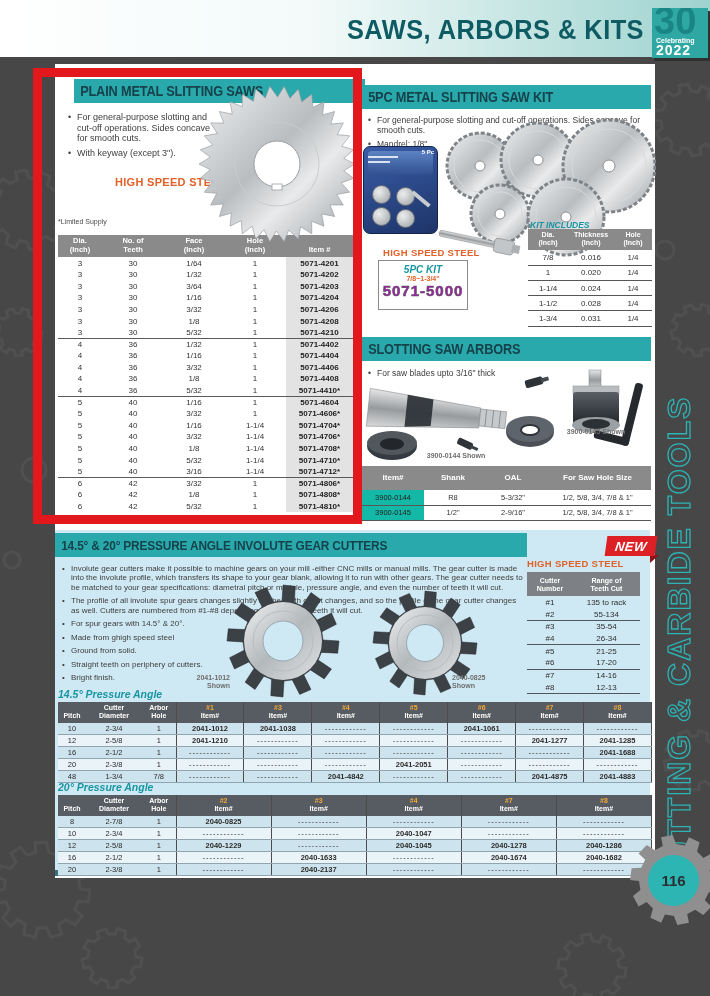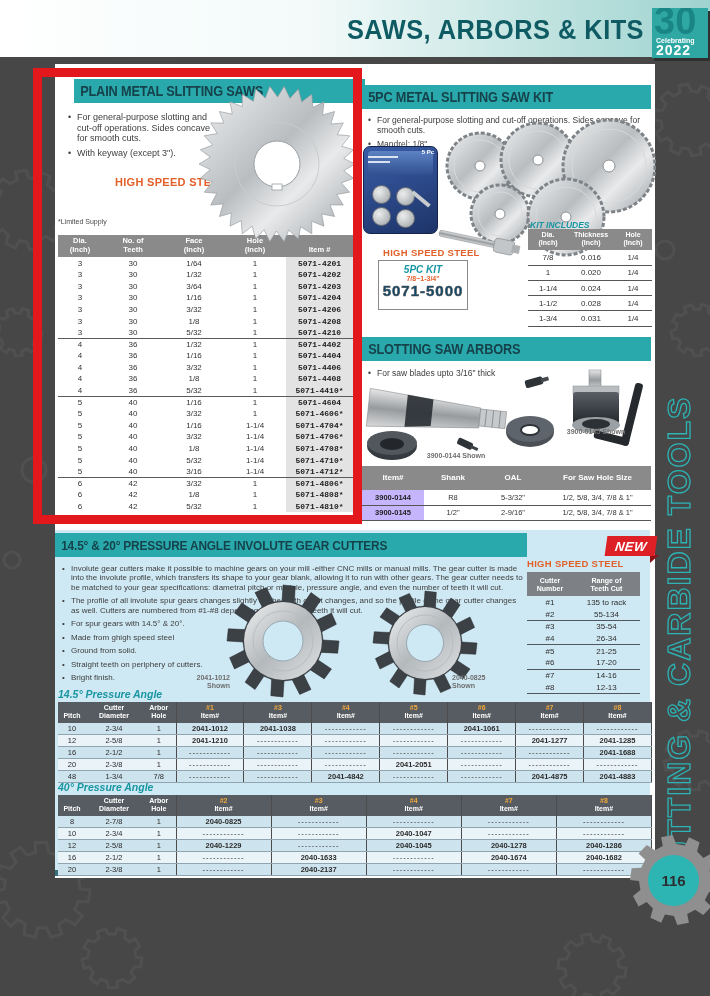--- a/index.html
+++ b/index.html
@@ -46,37 +46,37 @@
   
   table{border-collapse:collapse;table-layout:fixed;position:absolute;}
   th{white-space:pre-line;font-weight:bold;text-align:center;vertical-align:bottom;line-height:1.15;padding:2px 0 3px 0;}
   td{text-align:center;overflow:hidden;white-space:nowrap;}
   td.dash{font-size:6px;letter-spacing:1px;color:#3a3a3a;font-weight:normal;}
 
   
   .t-saws{left:58px;top:227px;width:295px;margin-top:8px;}
   .t-saws th{background:#8a8a8a;color:#fff;font-size:7.5px;height:22px;}
   .t-saws td{font-size:8px;color:#333;height:11.6px;}
-  .t-saws td:last-child{background:#e3e3e3;font-weight:bold;color:#222;font-family:Liberation Mono, monospace;}
+  .t-saws td:last-child{background:#e3e3e3;font-weight:bold;color:#222;}
   .t-saws th:nth-child(1){width:44px;}.t-saws th:nth-child(2){width:62px;}
   .t-saws th:nth-child(3){width:60px;}.t-saws th:nth-child(4){width:62px;}
   .t-saws tbody tr:nth-child(8) td,.t-saws tbody tr:nth-child(13) td,
   .t-saws tbody tr:nth-child(20) td{border-top:1.5px solid #5a5a5a;}
 
   
   .t-kit{left:528px;top:229px;width:124px;}
   .t-kit th{background:#8a8a8a;color:#fff;font-size:7px;height:20px;}
   .t-kit td{font-size:8px;color:#333;height:15.2px;border-bottom:1px solid #565656;}
   .t-kit th:nth-child(1){width:40px;}.t-kit th:nth-child(2){width:46px;}
 
   
   .t-arb{left:362px;top:466px;width:289px;}
   .t-arb th{background:#8a8a8a;color:#fff;font-size:8px;height:24px;vertical-align:middle;}
   .t-arb td{font-size:7.5px;color:#333;height:15px;border-bottom:1px solid #565656;}
-  .t-arb td:first-child{background:#c4b5fd;font-weight:bold;color:#222;}
+  .t-arb td:first-child{background:#14b8a6;font-weight:normal;color:#222;}
   .t-arb th:nth-child(1){width:62px;}.t-arb th:nth-child(2){width:58px;}.t-arb th:nth-child(3){width:62px;}
 
   
   .sec-blue{position:absolute;left:55px;top:530px;width:595px;height:346px;background:#cfe9f4;border-bottom:6px solid #37727c;}
 
   
   .t-cut{left:527px;top:572px;width:113px;}
   .t-cut th{background:#7d8084;color:#fff;font-size:7px;height:24px;}
   .t-cut td{font-size:8px;color:#2e2e2e;height:12.2px;}
   .t-cut tbody tr:nth-child(even) td{border-bottom:1px solid #50585e;}
@@ -100,21 +100,21 @@
   
   .new-badge{position:absolute;left:606px;top:536px;width:50px;height:20px;background:#dd2026;
              transform:skewX(-8deg);display:flex;align-items:center;justify-content:center;z-index:5;}
   .new-badge span{color:#fff;font-weight:bold;font-style:italic;font-size:13px;letter-spacing:.5px;}
   .new-fold{position:absolute;left:650px;top:555px;width:0;height:0;border-top:8px solid #8f1217;border-right:9px solid transparent;z-index:4;}
 
   
   .kit-box{position:absolute;left:378px;top:260px;width:90px;height:50px;background:#fff;border:1px solid #8a8a8a;text-align:center;}
   .kit-box .l1{color:#1796a1;font-weight:bold;font-style:italic;font-size:10px;margin-top:3px;}
   .kit-box .l2{color:#e2602a;font-weight:bold;font-size:7px;}
-  .kit-box .l3{color:#0c4a6e;font-weight:bold;font-size:15px;letter-spacing:1px;-webkit-text-stroke:.6px #555;}
+  .kit-box .l3{color:#a21caf;font-weight:bold;font-size:15px;letter-spacing:1px;-webkit-text-stroke:.6px #555;}
 
   .kit-includes{position:absolute;left:530px;top:220px;color:#1796a1;font-weight:bold;font-style:italic;font-size:8.5px;}
 
   
   .pack{position:absolute;left:363px;top:146px;width:75px;height:88px;border-radius:7px;
         background:linear-gradient(160deg,#3a5da8,#1d3468);border:1px solid #14244a;}
   .pack-top{position:absolute;left:4px;top:4px;right:4px;height:24px;border-radius:4px;
             background:linear-gradient(#5d83c4,#31508f);}
   .pack-line{position:absolute;left:4px;height:2px;background:rgba(255,255,255,.8);}
   .pack-label{position:absolute;right:3px;top:2px;color:#fff;font-size:6px;font-weight:bold;}
@@ -717,21 +717,21 @@
           <td class="dash">------------</td>
           <td>2041-4842</td>
           <td class="dash">------------</td>
           <td class="dash">------------</td>
           <td>2041-4875</td>
           <td>2041-4883</td>
         </tr>
       </tbody>
   </table>
 
-  <div class="pa-label abs" style="left:58px;top:781px;">40° Pressure Angle</div>
+  <div class="pa-label abs" style="left:58px;top:781px;">20° Pressure Angle</div>
   <table class="t-pa t-20">
     <thead>
         <tr>
           <th>Pitch</th>
           <th>Cutter
 Diameter</th>
           <th>Arbor
 Hole</th>
           <th>#2
 Item#</th>

